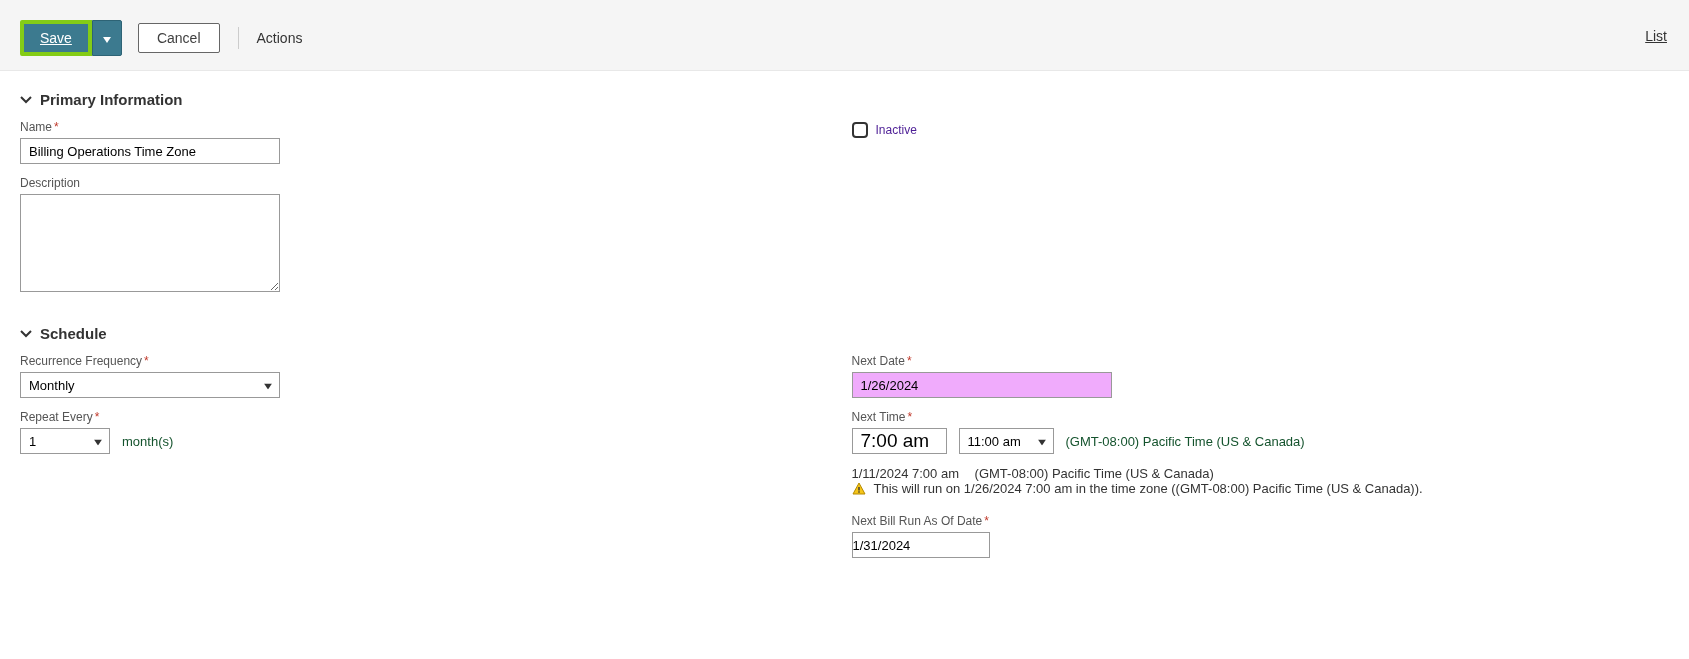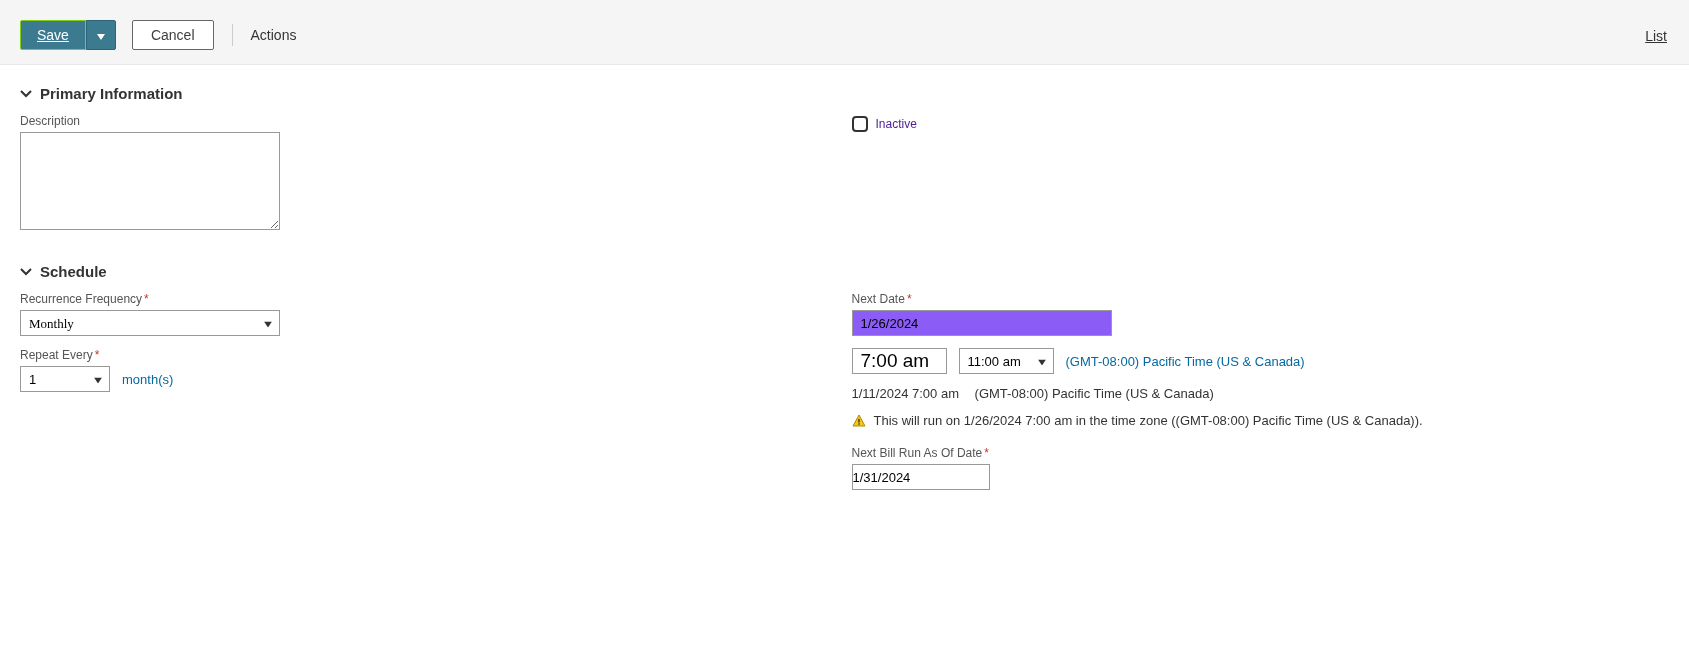--- a/index.html
+++ b/index.html
@@ -38,21 +38,21 @@
       display: flex;
       align-items: center;
       gap: 16px;
     }
     .btn-group {
       display: inline-flex;
     }
     .btn-save {
       background: #3c7a8f;
       color: #fff;
-      border: 1px solid #84cc16;
+      border: 4px solid #84cc16;
       padding: 6px 16px;
       font-size: 14px;
       cursor: pointer;
       border-radius: 2px 0 0 2px;
       text-decoration: underline;
     }
     .btn-save-dropdown {
       background: #3c7a8f;
       color: #fff;
       border: 1px solid #2d6375;
@@ -147,47 +147,47 @@
     .select-input {
       border: 1px solid #999;
       padding: 4px 26px 4px 8px;
       font-size: 13px;
       height: 26px;
       background: #fff;
       appearance: none;
       -webkit-appearance: none;
       cursor: pointer;
     }
-    .select-260 { width: 260px; font-family: Liberation Serif, serif; }
+    .select-260 { width: 260px; }
     .select-90 { width: 90px; }
     .select-95 { width: 95px; }
     .select-caret {
       position: absolute;
       right: 8px;
       top: 50%;
       transform: translateY(-50%);
       pointer-events: none;
     }
     .select-caret svg { fill: #333; }
     .inline-row {
       display: flex;
       align-items: center;
       gap: 12px;
     }
     .inline-text {
       font-size: 13px;
-      color: #0369a1;
+      color: #14532d;
     }
     .date-input {
       border: 1px solid #999;
       padding: 4px 8px;
       font-size: 13px;
       width: 260px;
       height: 26px;
-      background: #8b5cf6;
+      background: #f0abfc;
     }
     .date-input-sm {
       border: 1px solid #999;
       padding: 4px 0;
       font-size: 13px;
       width: 138px;
       height: 26px;
       background: #fff;
     }
     .time-input {
@@ -213,21 +213,21 @@
       cursor: pointer;
       background: #fff;
     }
     .checkbox-label {
       font-size: 12px;
       color: #4c1d95;
     }
     .readonly-line {
       font-size: 13px;
       color: #333;
-      margin-bottom: 12px;
+      margin-bottom: 0;
     }
     .readonly-line .tz { margin-left: 12px; }
     .warning-line {
       display: flex;
       align-items: center;
       gap: 8px;
       font-size: 13px;
       color: #333;
       margin-bottom: 18px;
     }
@@ -263,20 +263,26 @@
       <svg width="12" height="8" viewBox="0 0 12 8">
           <path d="M1 1 L6 6 L11 1" stroke="#333" stroke-width="2" fill="none"></path>
         </svg>
     </span>
     <span class="section-title">Primary Information</span>
   </div>
 
   <div class="two-col">
     <div class="col col-left">
       <div class="field">
+        <label class="field-label">
+          <span>Name</span><span class="req">*</span>
+        </label>
+        <input type="text" class="text-input" value="Billing Operations Time Zone" style="">
+      </div>
+      <div class="field">
         <label class="field-label">Description</label>
         <textarea class="textarea-input" style=""></textarea>
       </div>
     </div>
     <div class="col col-right">
       <div class="checkbox-wrap">
         <span class="custom-checkbox"></span>
         <span class="checkbox-label">Inactive</span>
       </div>
     </div>
@@ -334,20 +340,23 @@
     <div class="col col-right">
 
       <div class="field">
         <label class="field-label">
           <span>Next Date</span><span class="req">*</span>
         </label>
         <input type="text" class="date-input" value="1/26/2024" style="">
       </div>
 
       <div class="field">
+        <label class="field-label">
+          <span>Next Time</span><span class="req">*</span>
+        </label>
         <div class="inline-row">
           <input type="text" class="time-input" value="7:00 am" style="">
           <div class="select-wrap">
             <select class="select-input select-95">
               <option>11:00 am</option>
             </select>
             <span class="select-caret">
               <svg width="8" height="6" viewBox="0 0 8 6">
                   <path d="M0 0 L8 0 L4 6 Z"></path>
                 </svg>

